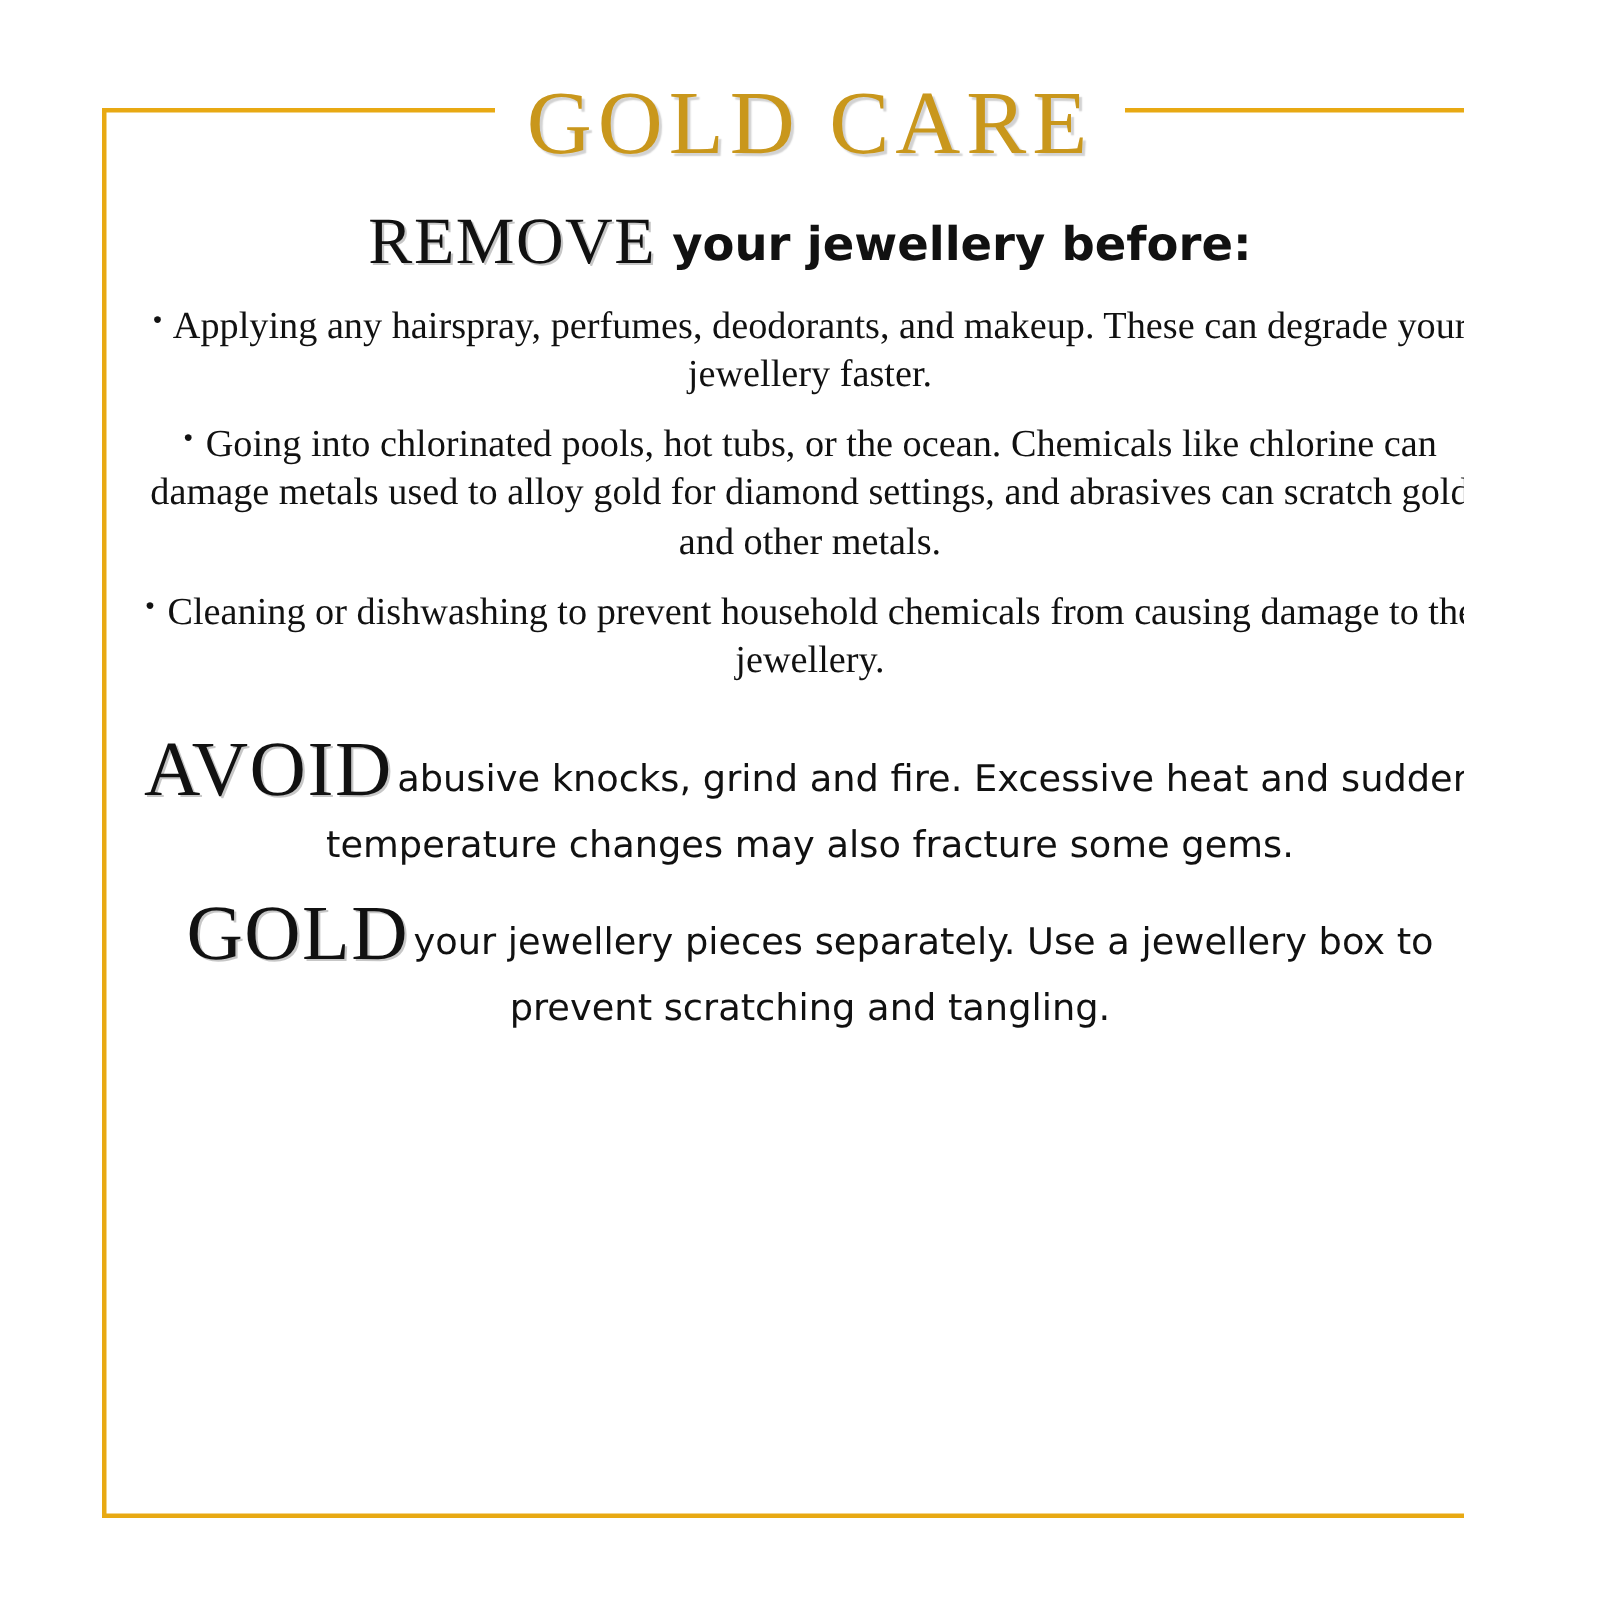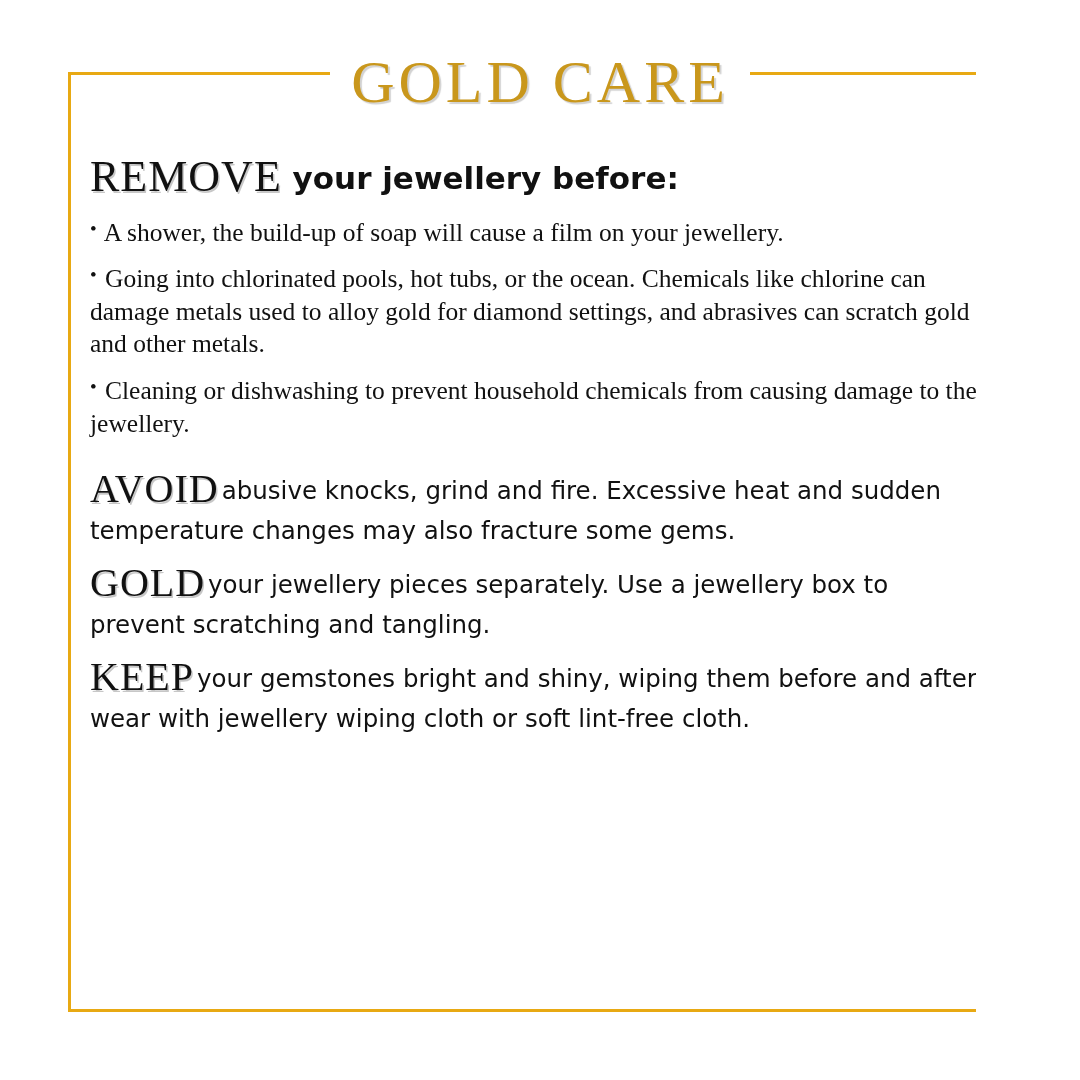--- a/index.html
+++ b/index.html
@@ -48,22 +48,23 @@
     letter-spacing: 4px;
     color: #c9971c;
     text-shadow: 2px 2px 1px rgba(0,0,0,0.18);
     font-weight: normal;
   }
 
   
   .content {
     position: absolute;
     left: 90px;
-    top: 152px;
+    top: 136px;
     width: 900px;
+    text-align: center;
     color: #111111;
   }
 
   .lead {
     font-size: 31px;
     line-height: 1.15;
     margin-bottom: 14px;
     font-family: "DejaVu Sans", sans-serif;
     font-weight: 600;
     color: #111;
@@ -98,21 +99,21 @@
   .para {
     margin: 0 0 6px 0;
     font-family: "DejaVu Sans", sans-serif;
     font-size: 24.5px;
     line-height: 1.27;
     font-weight: 400;
     color: #111;
   }
   .para .kw {
     font-family: "Liberation Serif", serif;
-    font-size: 40px;
+    font-size: 52px;
     letter-spacing: 1px;
     font-weight: normal;
     text-shadow: 1.5px 1.5px 0 rgba(0,0,0,0.22);
     vertical-align: -3px;
     margin-right: 3px;
   }
   .blk { margin-bottom: 12px; }
 
   .spacer-sm { height: 10px; }
 </style>
@@ -129,21 +130,21 @@
   <div class="content">
 
     <div class="lead">
       <span class="kw">REMOVE</span>
       <span>your jewellery before:</span>
     </div>
 
     <ul class="bullets">
       <li>
         <span class="dot">•</span>
-        <span>A shower, the build-up of soap will cause a film on your jewellery.</span>
+        <span>Applying any hairspray, perfumes, deodorants, and makeup. These can degrade your jewellery faster.</span>
       </li>
       <li>
         <span class="dot">•</span>
         <span>Going into chlorinated pools, hot tubs, or the ocean. Chemicals like chlorine can damage metals used to alloy gold for diamond settings, and abrasives can scratch gold and other metals.</span>
       </li>
       <li>
         <span class="dot">•</span>
         <span>Cleaning or dishwashing to prevent household chemicals from causing damage to the jewellery.</span>
       </li>
     </ul>
@@ -152,18 +153,15 @@
 
     <p class="para blk">
       <span class="kw">AVOID</span><span>abusive knocks, grind and fire. Excessive heat and sudden temperature changes may also fracture some gems.</span>
     </p>
 
     <p class="para blk">
       <span class="kw">GOLD</span><span>your jewellery pieces separately. Use a jewellery box to prevent scratching and tangling.</span>
     </p>
 
 
-    <p class="para blk">
-      <span class="kw">KEEP</span><span>your gemstones bright and shiny, wiping them before and after wear with jewellery wiping cloth or soft lint-free cloth.</span>
-    </p>
 
   </div>
 </div>
 
 </body></html>

